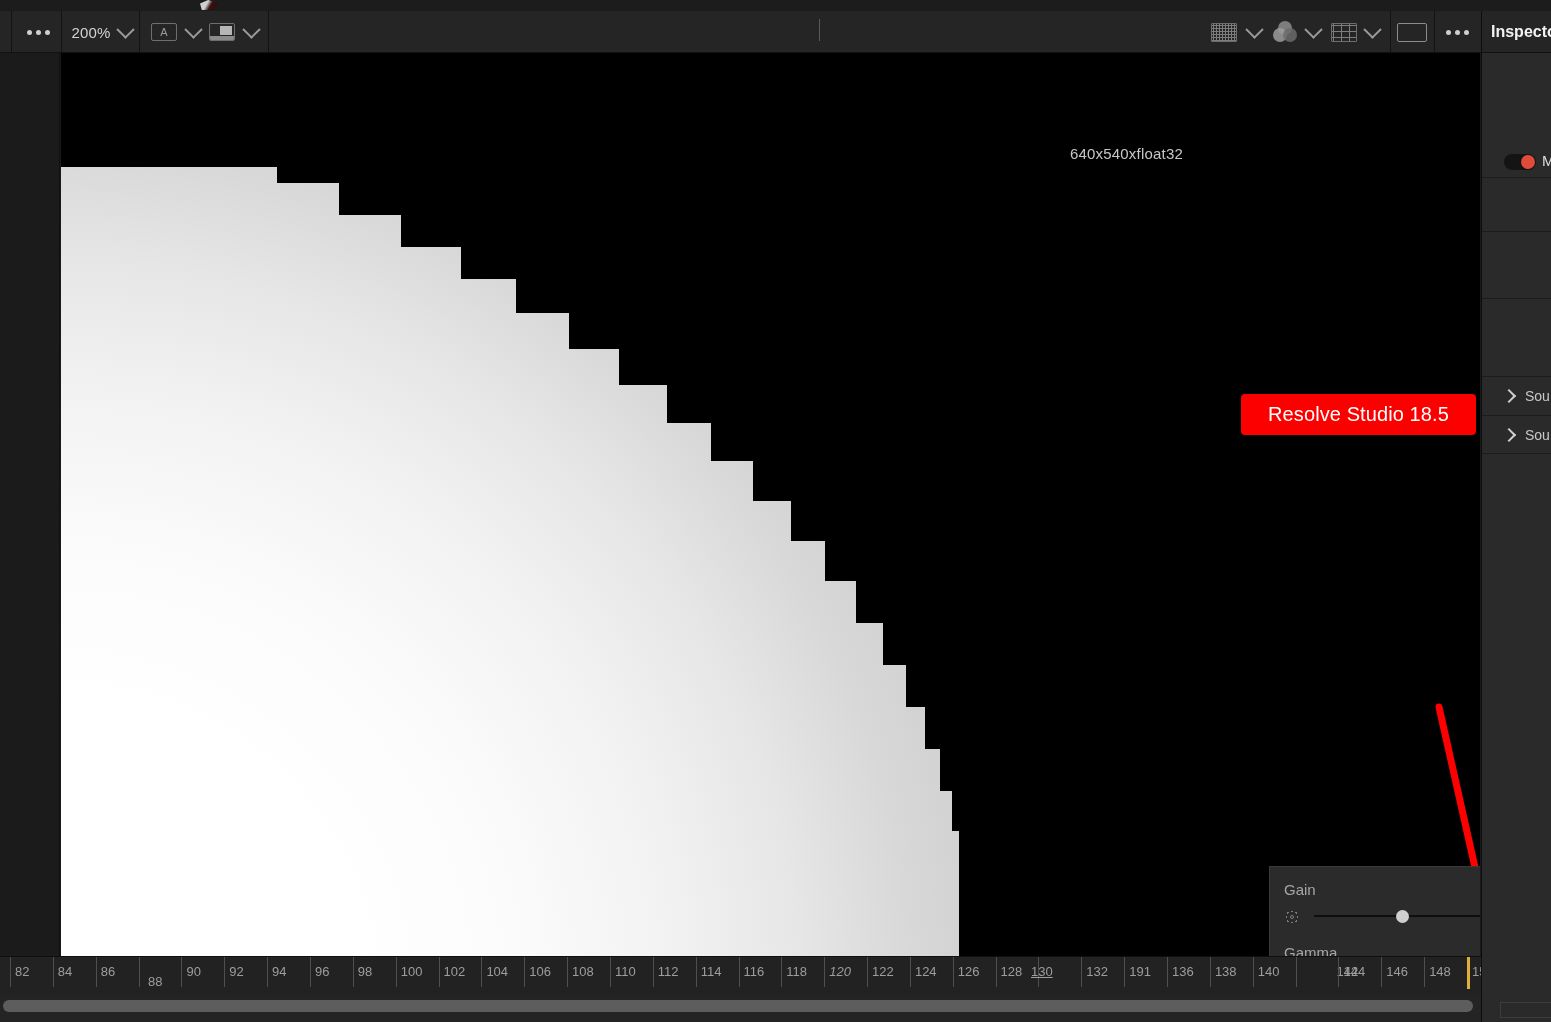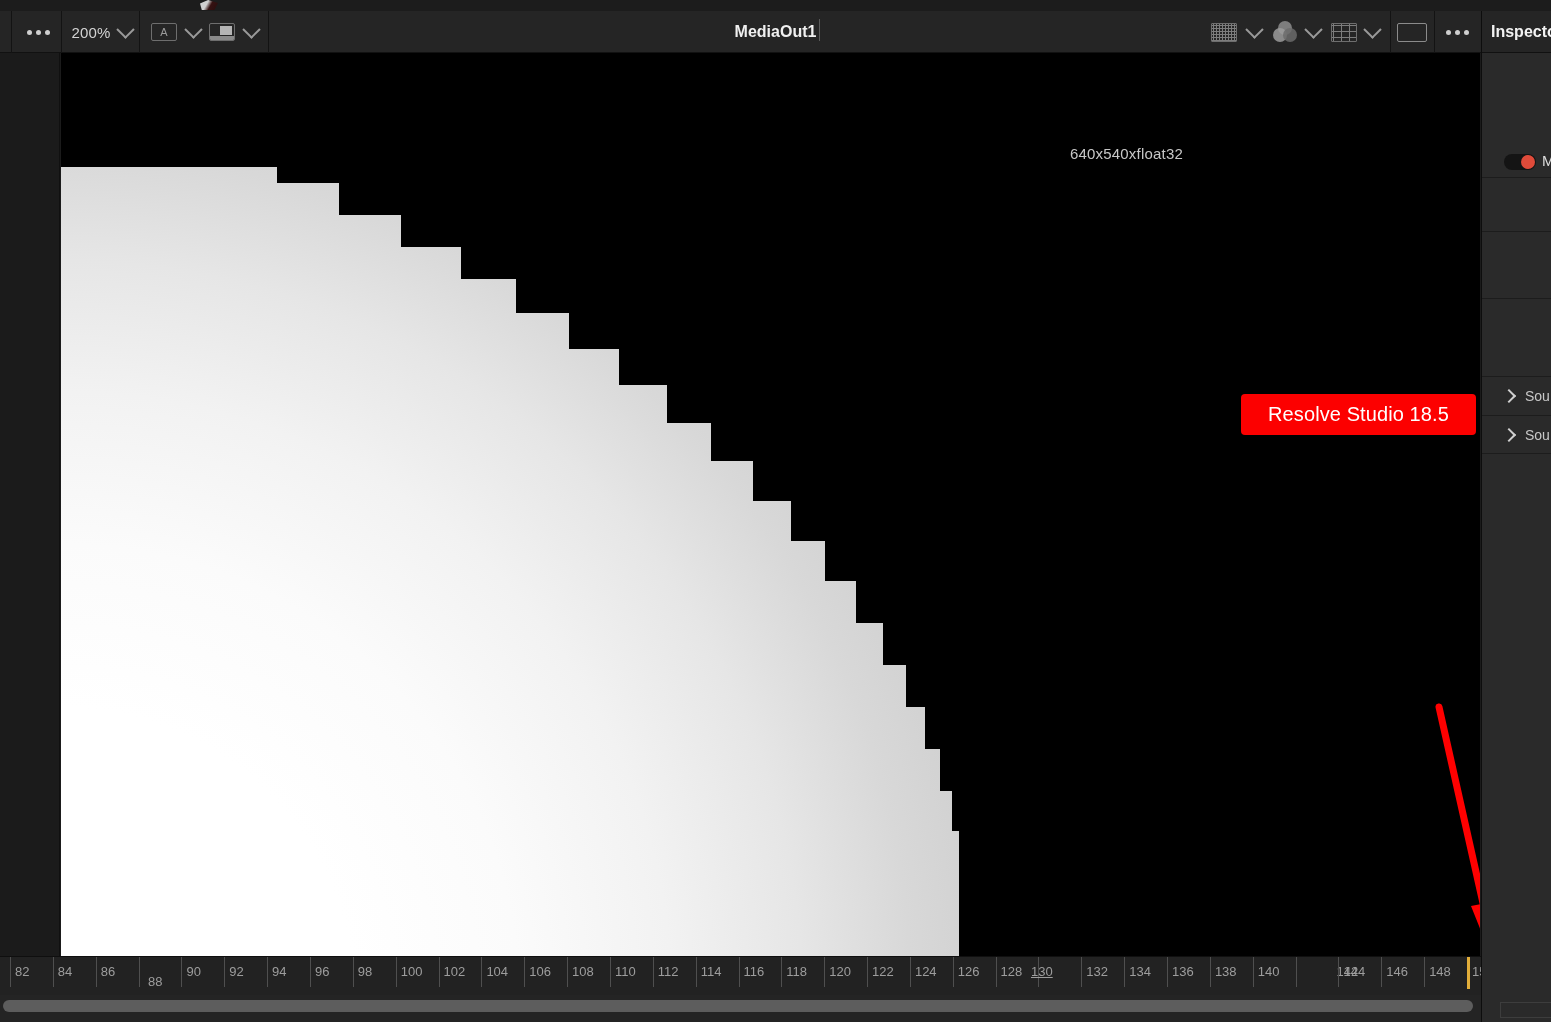--- a/index.html
+++ b/index.html
@@ -387,21 +387,20 @@
 
     <div class="tb-btn" style="left:1441px;width:33px">
       <span class="dots">
           <i></i>
           <i></i>
           <i></i>
         </span>
     </div>
   </div>
 
-  <div class="tb-title">MediaOut1</div>
   <div class="tb-caret"></div>
 
   <div class="left-strip"></div>
 
   <div class="viewer">
 
     <div class="res-label">640x540xfloat32</div>
 
     <div class="image-frame">
       <div class="image-grad"></div>
@@ -434,20 +433,30 @@
 
     <div class="badge" style="background: rgb(252, 0, 0); color: rgb(255, 255, 255);">
       <span>Resolve Studio 18.5</span>
     </div>
 
     <svg class="arrow-svg" viewBox="0 0 110 265">
       <line x1="18" y1="14" x2="66" y2="228" stroke="#ff0000" stroke-width="7" stroke-linecap="round"></line>
       <polygon points="68,258 50,213 86,206" fill="#ff0000"></polygon>
     </svg>
 
+    <div class="ctrl-panel">
+
+      <div class="ctrl-label" style="top:14px">Gain</div>
+      <div class="sun-icon" style="left:16px; top:44px"></div>
+      <div class="track" style="left:44px; top:48px; width:175px"></div>
+      <div class="knob" style="left:126px; top:43px; width:13px; height:13px"></div>
+
+      <div class="ctrl-label" style="top:77px">Gamma</div>
+
+    </div>
   </div>
 
   <div class="ruler">
       <div class="tick" style="left: 10px;"></div>
       <div class="tick-label" style="left: 15px;">82</div>
       <div class="tick" style="left: 52.8529px;"></div>
       <div class="tick-label" style="left: 57.8529px;">84</div>
       <div class="tick" style="left: 95.7059px;"></div>
       <div class="tick-label" style="left: 100.706px;">86</div>
       <div class="tick" style="left: 138.559px;"></div>
@@ -476,35 +485,35 @@
       <div class="tick-label" style="left: 614.941px;">110</div>
       <div class="tick" style="left: 652.794px;"></div>
       <div class="tick-label" style="left: 657.794px;">112</div>
       <div class="tick" style="left: 695.647px;"></div>
       <div class="tick-label" style="left: 700.647px;">114</div>
       <div class="tick" style="left: 738.5px;"></div>
       <div class="tick-label" style="left: 743.5px;">116</div>
       <div class="tick" style="left: 781.353px;"></div>
       <div class="tick-label" style="left: 786.353px;">118</div>
       <div class="tick" style="left: 824.206px;"></div>
-      <div class="tick-label" style="left: 829.206px;">120</div>
+      <div class="tick-label" style="left: 829.206px; font-style: italic;">120</div>
       <div class="tick" style="left: 867.059px;"></div>
       <div class="tick-label" style="left: 872.059px;">122</div>
       <div class="tick" style="left: 909.912px;"></div>
       <div class="tick-label" style="left: 914.912px;">124</div>
       <div class="tick" style="left: 952.765px;"></div>
       <div class="tick-label" style="left: 957.765px;">126</div>
       <div class="tick" style="left: 995.618px;"></div>
       <div class="tick-label" style="left: 1000.62px;">128</div>
       <div class="tick" style="left: 1038.47px;"></div>
       <div class="tick-label" style="left: 1031px; text-decoration: underline;">130</div>
       <div class="tick" style="left: 1081.32px;"></div>
       <div class="tick-label" style="left: 1086.32px;">132</div>
       <div class="tick" style="left: 1124.18px;"></div>
-      <div class="tick-label" style="left: 1129.18px;">134</div>
+      <div class="tick-label" style="left: 1129.18px;">191</div>
       <div class="tick" style="left: 1167.03px;"></div>
       <div class="tick-label" style="left: 1172.03px;">136</div>
       <div class="tick" style="left: 1209.88px;"></div>
       <div class="tick-label" style="left: 1214.88px;">138</div>
       <div class="tick" style="left: 1252.74px;"></div>
       <div class="tick-label" style="left: 1257.74px;">140</div>
       <div class="tick" style="left: 1295.59px;"></div>
       <div class="tick-label" style="left: 1300.59px; margin-left: 36px;">142</div>
       <div class="tick" style="left: 1338.44px;"></div>
       <div class="tick-label" style="left: 1343.44px;">144</div>

